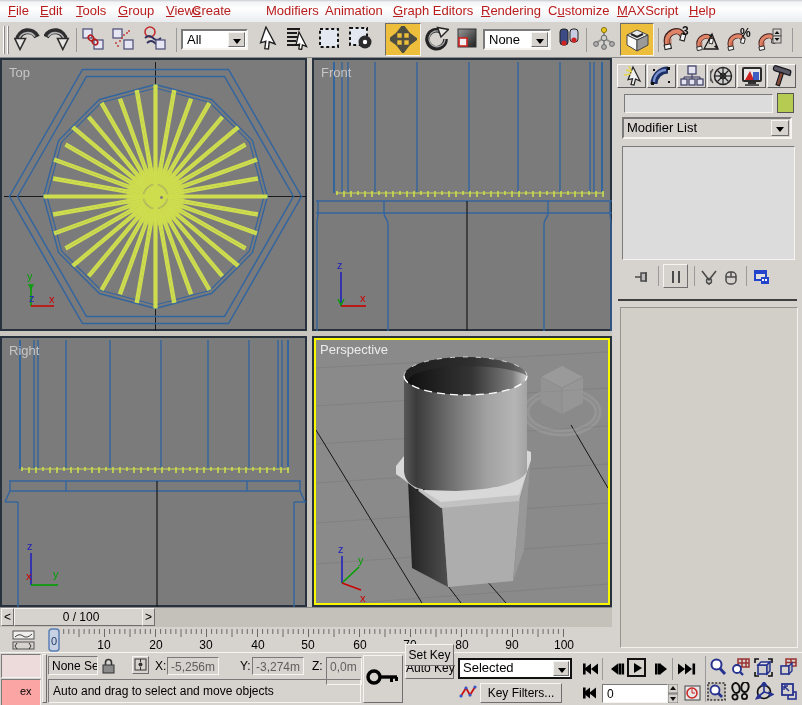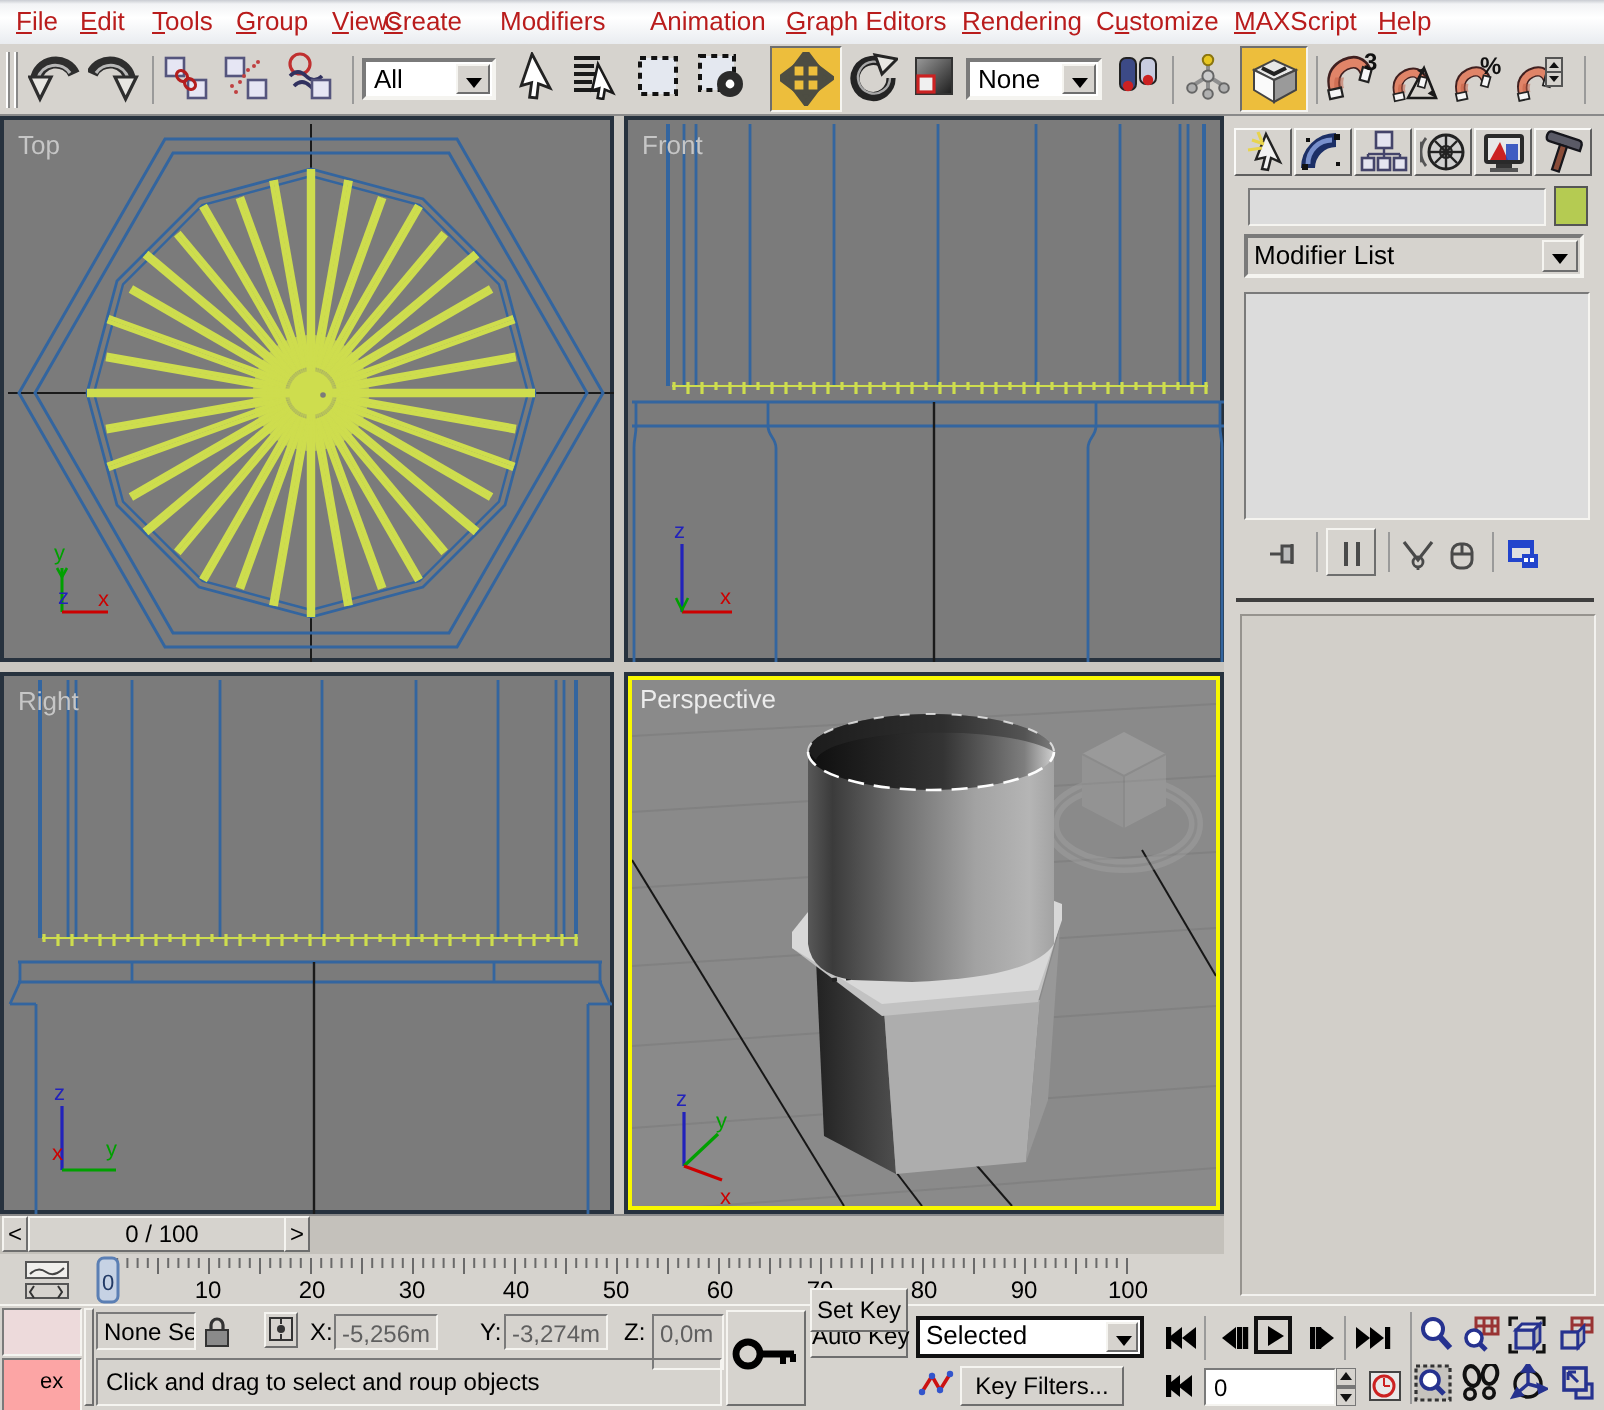--- a/index.html
+++ b/index.html
@@ -18,21 +18,21 @@
 .gray{color:#5f5f5f}
 </style></head><body>
 <div class="abs" style="left:0;top:0;width:802px;height:22px;background:linear-gradient(#c9ccd2 0,#f2f3f5 2px,#ffffff 40%,#e9ecf0 100%)"></div>
 <div class="abs menu" style="left:0;top:0;width:802px;height:22px">
     <span style="left:8px"><u>F</u>ile</span>
     <span style="left:40px"><u>E</u>dit</span>
     <span style="left:76px"><u>T</u>ools</span>
     <span style="left:118px"><u>G</u>roup</span>
     <span style="left:166px"><u>V</u>iews</span>
     <span style="left:192px"><u>C</u>reate</span>
-    <span style="left:250px">Modifiers</span>
+    <span style="left:266px">Modifiers</span>
     <span style="left:325px">Animation</span>
     <span style="left:393px"><u>G</u>raph Editors</span>
     <span style="left:481px"><u>R</u>endering</span>
     <span style="left:548px">C<u>u</u>stomize</span>
     <span style="left:617px"><u>M</u>AXScript</span>
     <span style="left:689px"><u>H</u>elp</span>
   </div>
 <div class="abs" style="left:0;top:22px;width:802px;height:36px;background:#d6d3ce;border-bottom:1px solid #8a8a8a"></div>
 <div class="abs" style="left:3px;top:26px;width:2px;height:28px;border-left:1px solid #fff;border-right:1px solid #888"></div>
 <div class="abs" style="left:7px;top:26px;width:2px;height:28px;border-left:1px solid #fff;border-right:1px solid #888"></div>
@@ -869,21 +869,21 @@
     <span class="abs gray" style="left:3px;top:2px;font-size:12px;white-space:nowrap">0,0m</span>
   </div>
 <div class="abs raised" style="left:363px;top:655px;width:40px;height:48px"></div>
 <svg class="abs" style="left:366px;top:666px" width="34" height="26">
     <circle cx="8" cy="11" r="6" fill="none" stroke="#000" stroke-width="3.4"></circle>
     <line x1="14" y1="11" x2="31" y2="11" stroke="#000" stroke-width="3.4"></line>
     <rect x="24" y="11" width="3" height="5" fill="#000"></rect>
     <rect x="29" y="11" width="3" height="4" fill="#000"></rect>
   </svg>
 <div class="abs sunken" style="left:48px;top:679px;width:313px;height:24px">
-    <span class="abs txt" style="left:4px;top:4px;white-space:nowrap">Click and drag to select and roup objects</span>
+    <span class="abs txt" style="left:4px;top:4px;white-space:nowrap">Auto and drag to select and move objects</span>
   </div>
 <div class="abs raised txt" style="left:405px;top:657px;width:49px;height:22px;text-align:center;line-height:20px">Auto Key</div>
 <div class="abs raised txt" style="left:405px;top:644px;width:49px;height:22px;text-align:center;line-height:20px">Set Key</div>
 <div class="abs" style="left:458px;top:658px;width:114px;height:21px;background:#fff;border:2px solid #111;font-size:13px">
     <span style="position:absolute;left:3px;top:0px">Selected</span>
     <div class="dbtn" style="width:16px"></div>
   </div>
 <svg class="abs" style="left:459px;top:683px" width="18" height="18">
     <path d="M2 13 L7 5 L11 12 L16 4" fill="none" stroke="#cc1111" stroke-width="1.8"></path>
     <g fill="#3355cc">

